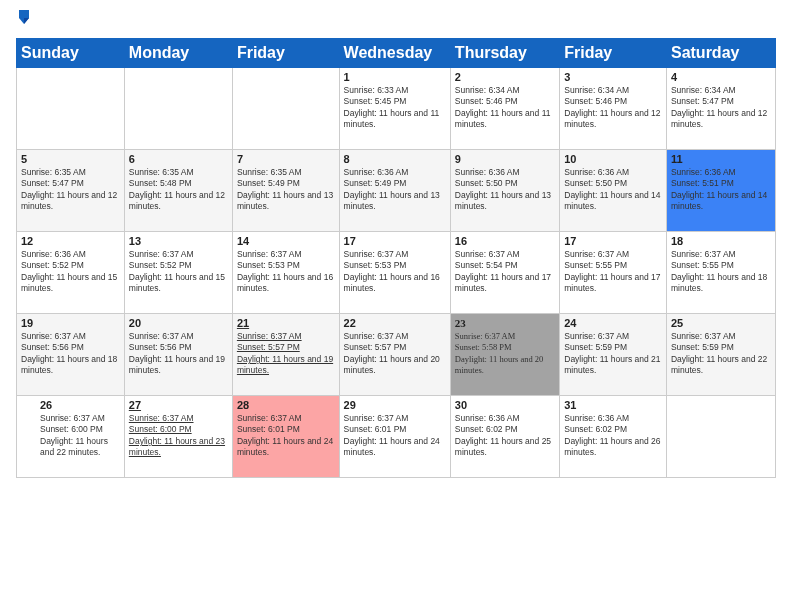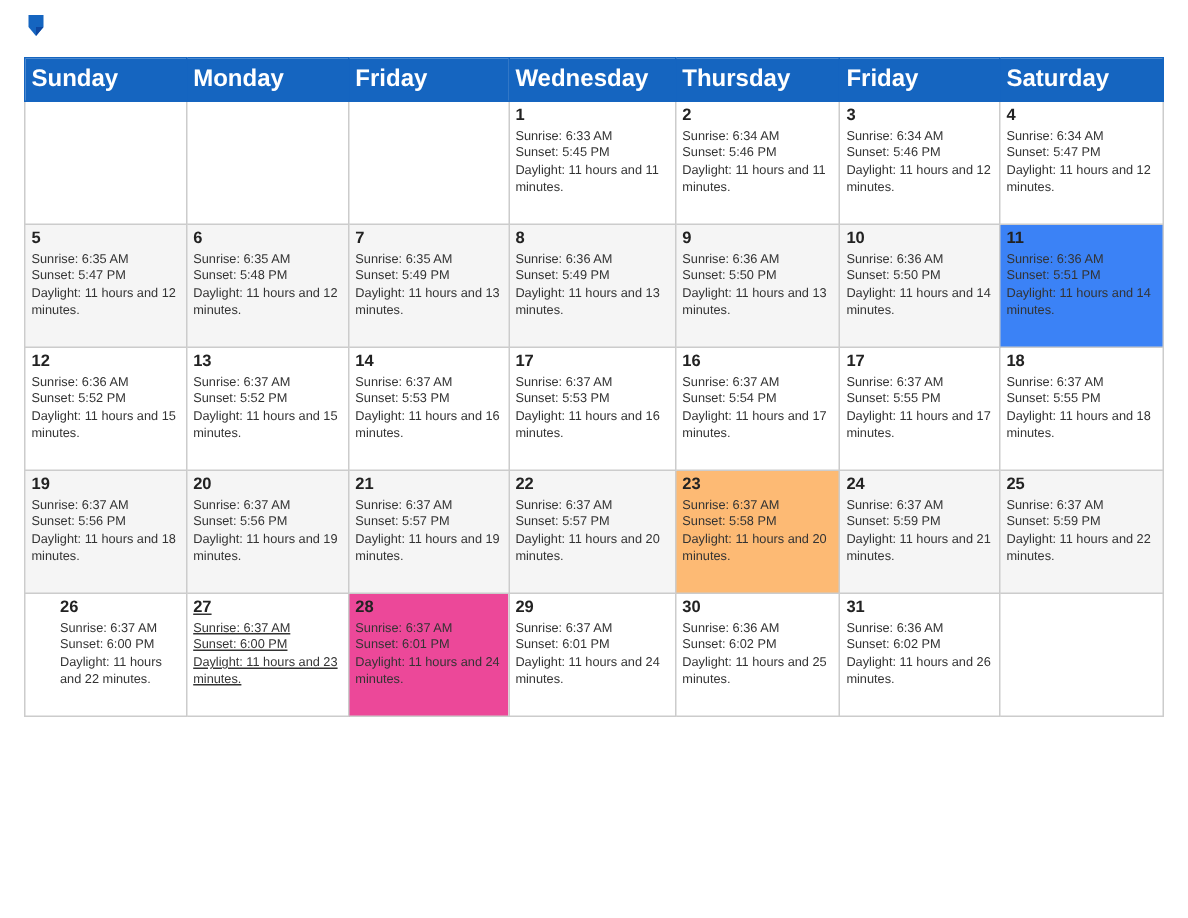--- a/index.html
+++ b/index.html
@@ -254,33 +254,33 @@
             <div class="day-info" style="white-space: pre-line;">Sunrise: 6:37 AM
 Sunset: 5:56 PM
 Daylight: 11 hours and 18 minutes.</div>
           </td>
           <td style="background: rgb(245, 245, 245);">
             <span class="day-num">20</span>
             <div class="day-info" style="white-space: pre-line;">Sunrise: 6:37 AM
 Sunset: 5:56 PM
 Daylight: 11 hours and 19 minutes.</div>
           </td>
-          <td style="background: rgb(245, 245, 245);">
+          <td style="background: rgb(245, 245, 245); text-decoration: underline;">
             <span class="day-num">21</span>
             <div class="day-info" style="white-space: pre-line;">Sunrise: 6:37 AM
 Sunset: 5:57 PM
 Daylight: 11 hours and 19 minutes.</div>
           </td>
           <td style="background: rgb(245, 245, 245);">
             <span class="day-num">22</span>
             <div class="day-info" style="white-space: pre-line;">Sunrise: 6:37 AM
 Sunset: 5:57 PM
 Daylight: 11 hours and 20 minutes.</div>
           </td>
-          <td style="background: #fdba74;">
+          <td style="background: #a3a3a3; font-family: Liberation Serif, serif;">
             <span class="day-num">23</span>
             <div class="day-info" style="white-space: pre-line;">Sunrise: 6:37 AM
 Sunset: 5:58 PM
 Daylight: 11 hours and 20 minutes.</div>
           </td>
           <td style="background: rgb(245, 245, 245);">
             <span class="day-num">24</span>
             <div class="day-info" style="white-space: pre-line;">Sunrise: 6:37 AM
 Sunset: 5:59 PM
 Daylight: 11 hours and 21 minutes.</div>
@@ -298,21 +298,21 @@
             <div class="day-info" style="white-space: pre-line;">Sunrise: 6:37 AM
 Sunset: 6:00 PM
 Daylight: 11 hours and 22 minutes.</div>
           </td>
           <td style="background: rgb(255, 255, 255); text-decoration: underline;">
             <span class="day-num">27</span>
             <div class="day-info" style="white-space: pre-line;">Sunrise: 6:37 AM
 Sunset: 6:00 PM
 Daylight: 11 hours and 23 minutes.</div>
           </td>
-          <td style="background: #ec4899;">
+          <td style="background: #fca5a5;">
             <span class="day-num">28</span>
             <div class="day-info" style="white-space: pre-line;">Sunrise: 6:37 AM
 Sunset: 6:01 PM
 Daylight: 11 hours and 24 minutes.</div>
           </td>
           <td style="background: rgb(255, 255, 255); margin-top: 20px;">
             <span class="day-num">29</span>
             <div class="day-info" style="white-space: pre-line;">Sunrise: 6:37 AM
 Sunset: 6:01 PM
 Daylight: 11 hours and 24 minutes.</div>

